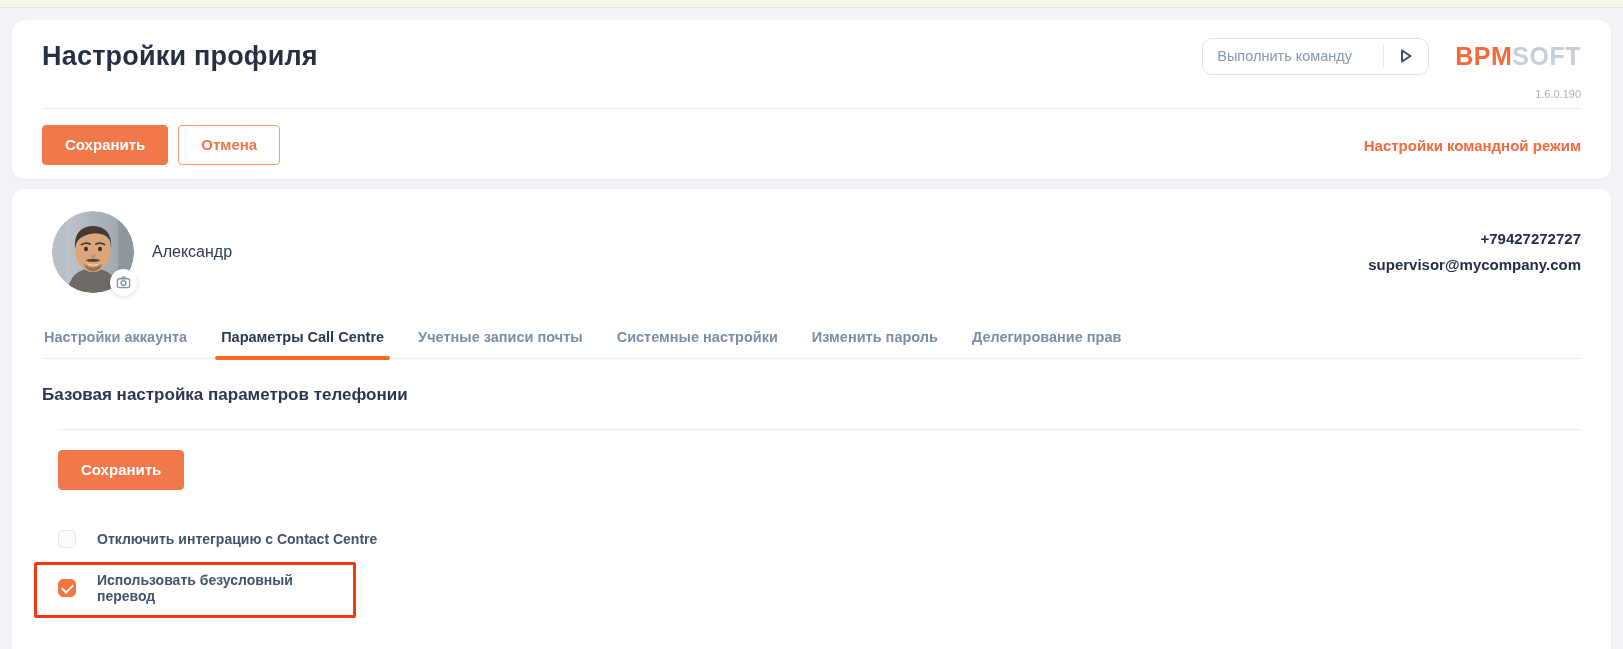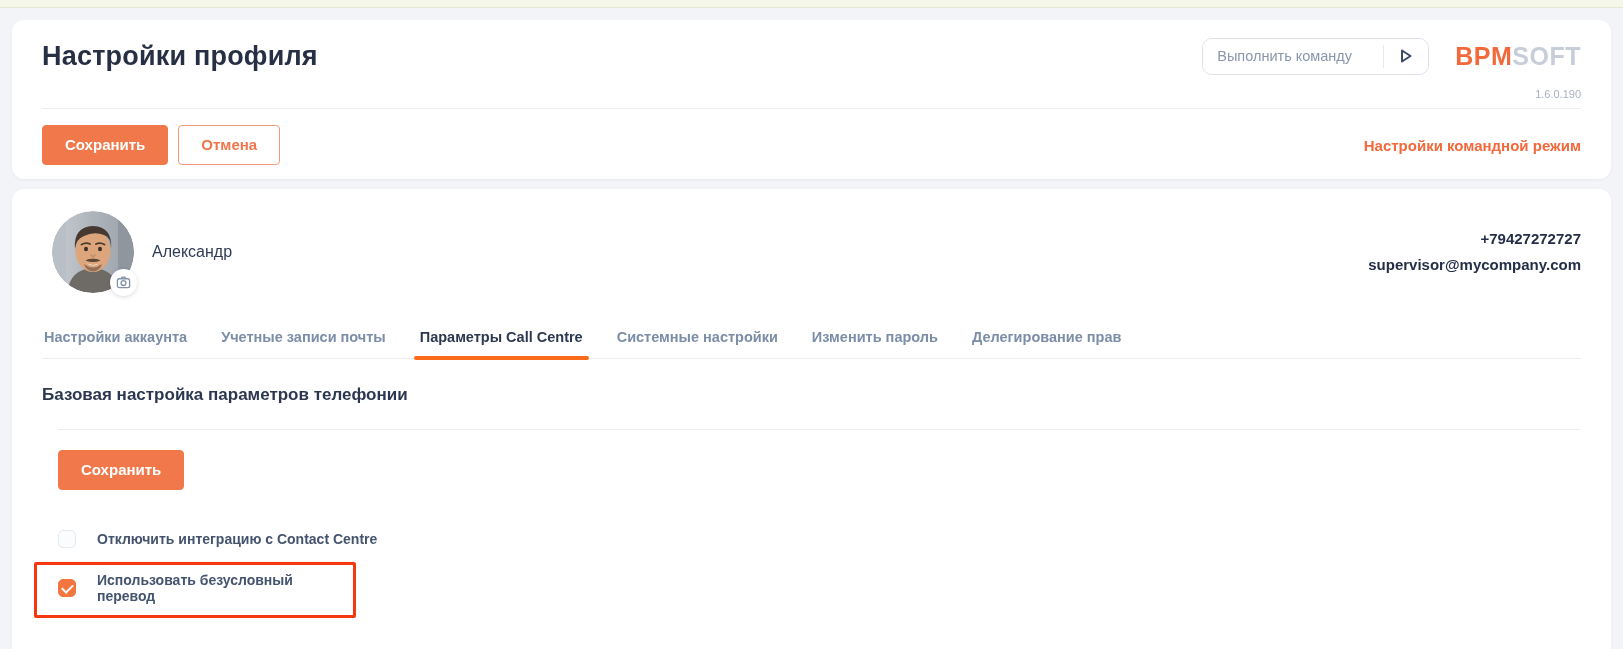--- a/index.html
+++ b/index.html
@@ -192,22 +192,22 @@
     </div>
     <div class="profile-name">Александр</div>
     <div class="contact-block">
       <div>+79427272727</div>
       <div>supervisor@mycompany.com</div>
     </div>
   </div>
 
   <nav class="tabs">
       <span class="tab">Настройки аккаунта</span>
+      <span class="tab active">Параметры Call Centre</span>
       <span class="tab">Учетные записи почты</span>
-      <span class="tab active">Параметры Call Centre</span>
       <span class="tab">Системные настройки</span>
       <span class="tab">Изменить пароль</span>
       <span class="tab">Делегирование прав</span>
     </nav>
 
   <h2 class="section-heading">Базовая настройка параметров телефонии</h2>
 
   <div class="controls">
     <hr class="controls-divider">
     <button class="btn btn-primary">Сохранить</button>

